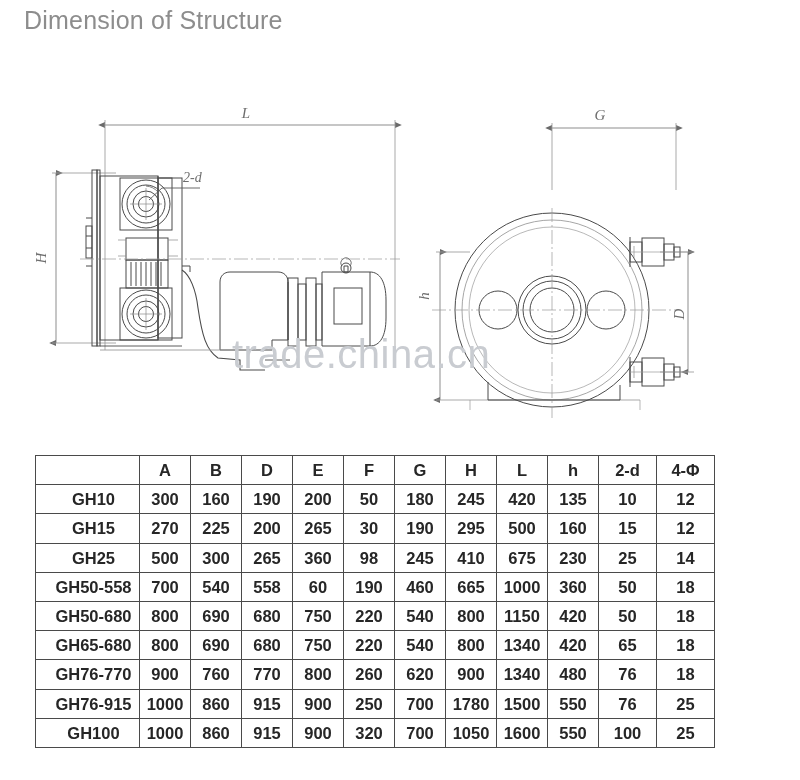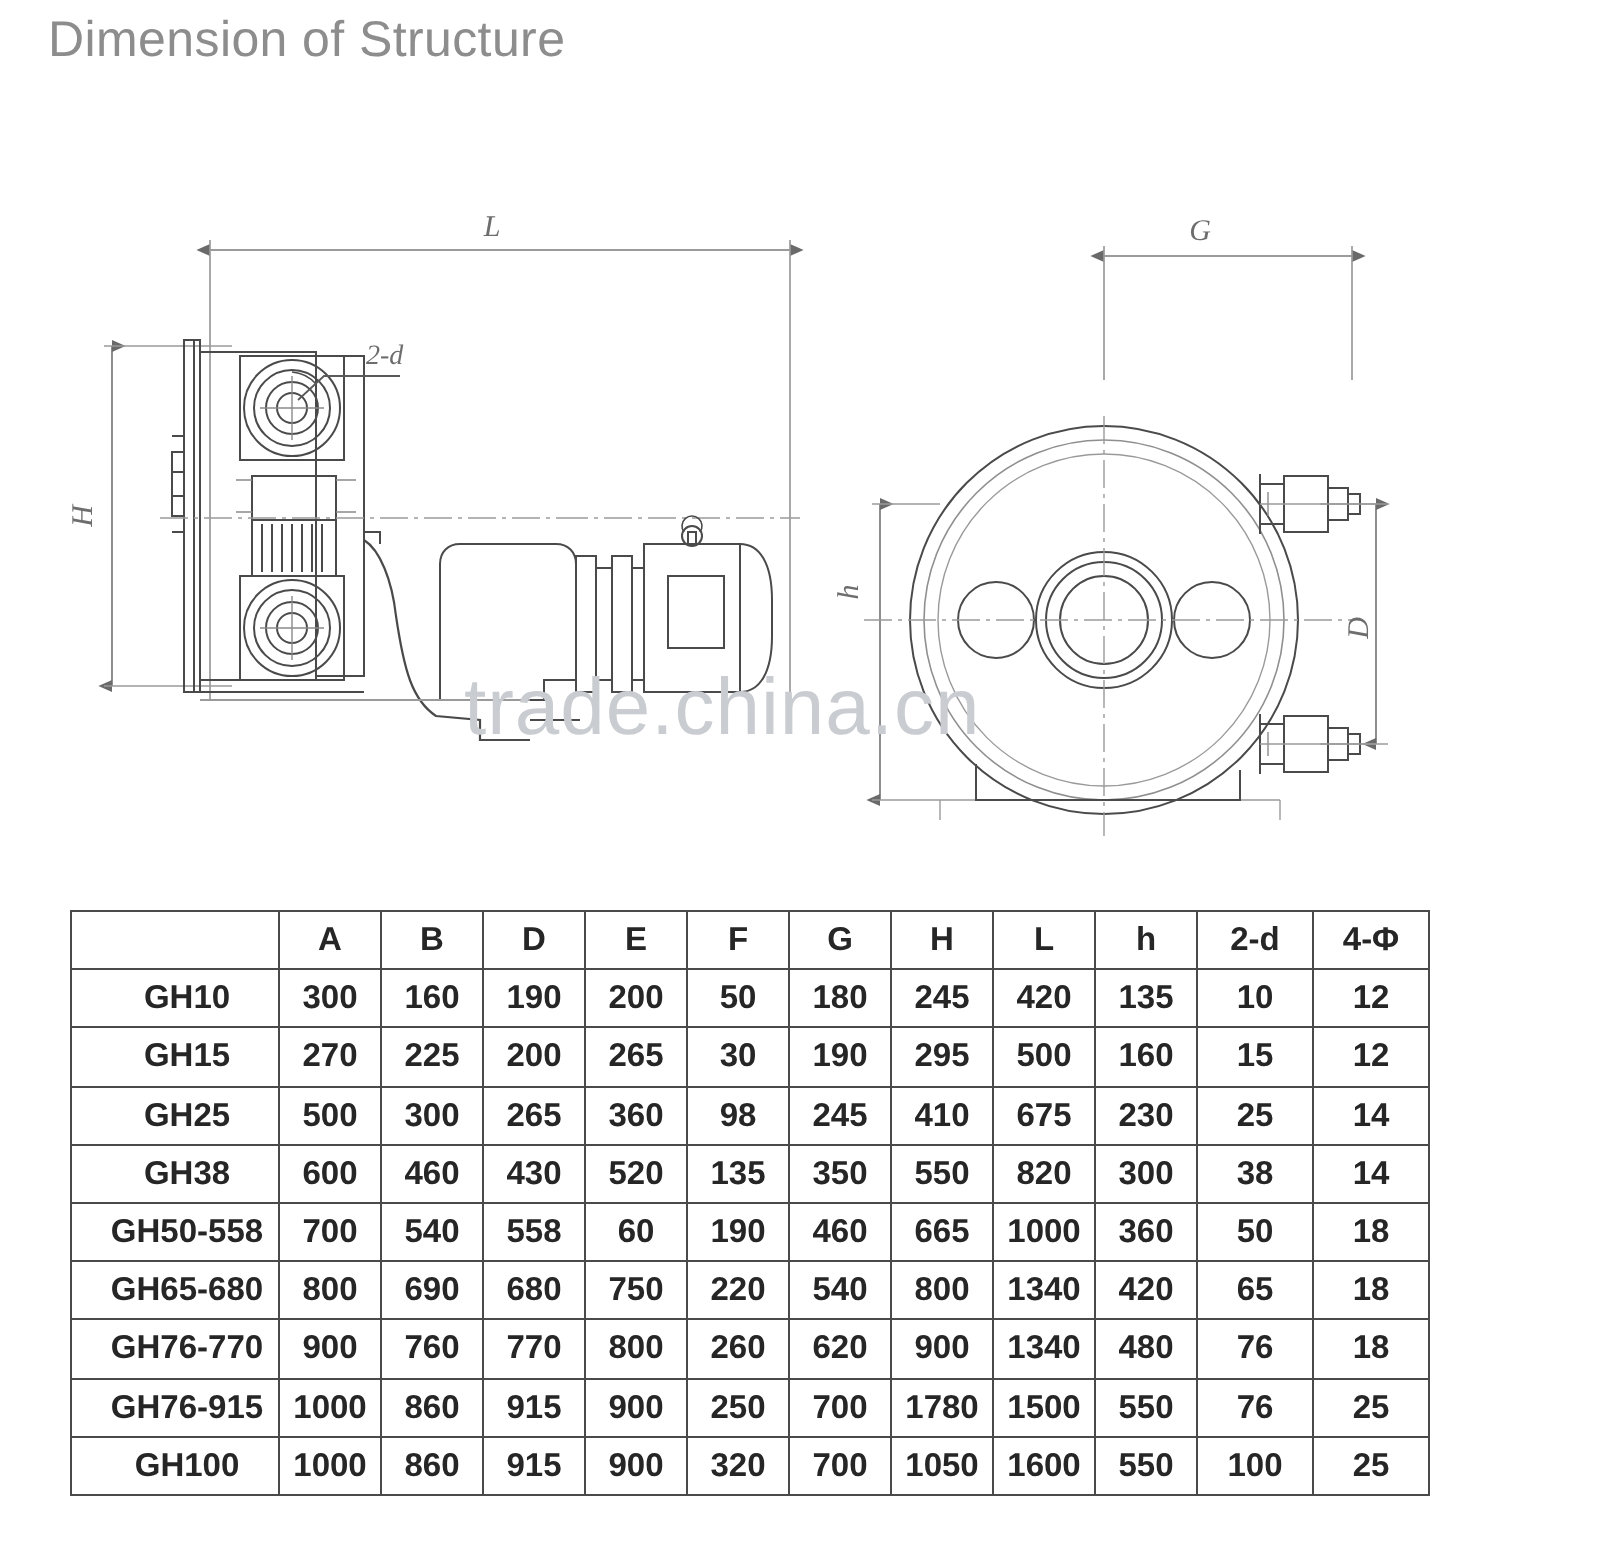--- a/index.html
+++ b/index.html
@@ -335,48 +335,48 @@
           <td>360</td>
           <td>98</td>
           <td>245</td>
           <td>410</td>
           <td>675</td>
           <td>230</td>
           <td>25</td>
           <td>14</td>
         </tr>
         <tr>
-          <td class="model">GH38</td>
-          <td>600</td>
-          <td>460</td>
-          <td>430</td>
-          <td>520</td>
-          <td>135</td>
-          <td>350</td>
-          <td>550</td>
-          <td>820</td>
-          <td>300</td>
-          <td>38</td>
-          <td>14</td>
-        </tr>
-        <tr>
           <td class="model">GH50-558</td>
           <td>700</td>
           <td>540</td>
           <td>558</td>
           <td>60</td>
           <td>190</td>
           <td>460</td>
           <td>665</td>
           <td>1000</td>
           <td>360</td>
           <td>50</td>
           <td>18</td>
         </tr>
         <tr>
+          <td class="model">GH50-680</td>
+          <td>800</td>
+          <td>690</td>
+          <td>680</td>
+          <td>750</td>
+          <td>220</td>
+          <td>540</td>
+          <td>800</td>
+          <td>1150</td>
+          <td>420</td>
+          <td>50</td>
+          <td>18</td>
+        </tr>
+        <tr>
           <td class="model">GH65-680</td>
           <td>800</td>
           <td>690</td>
           <td>680</td>
           <td>750</td>
           <td>220</td>
           <td>540</td>
           <td>800</td>
           <td>1340</td>
           <td>420</td>

